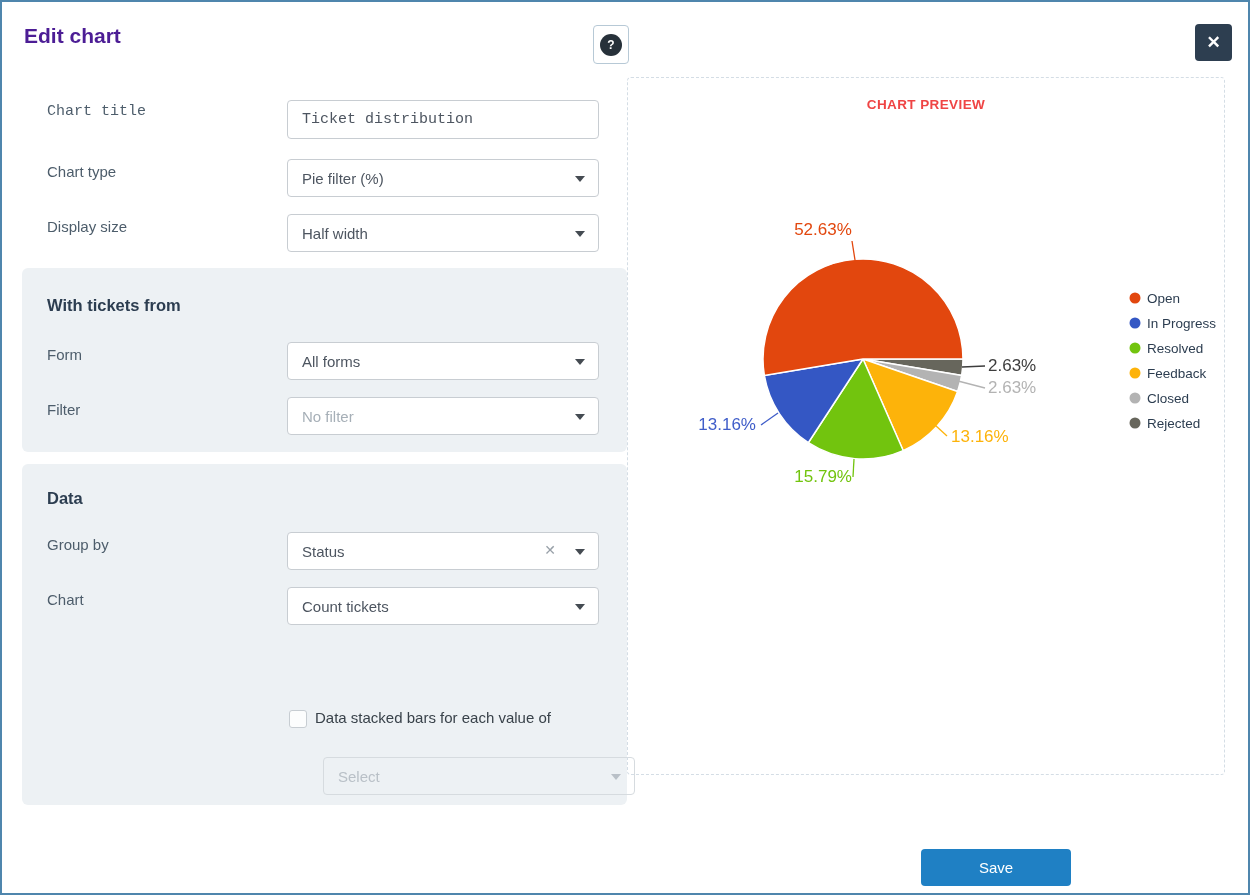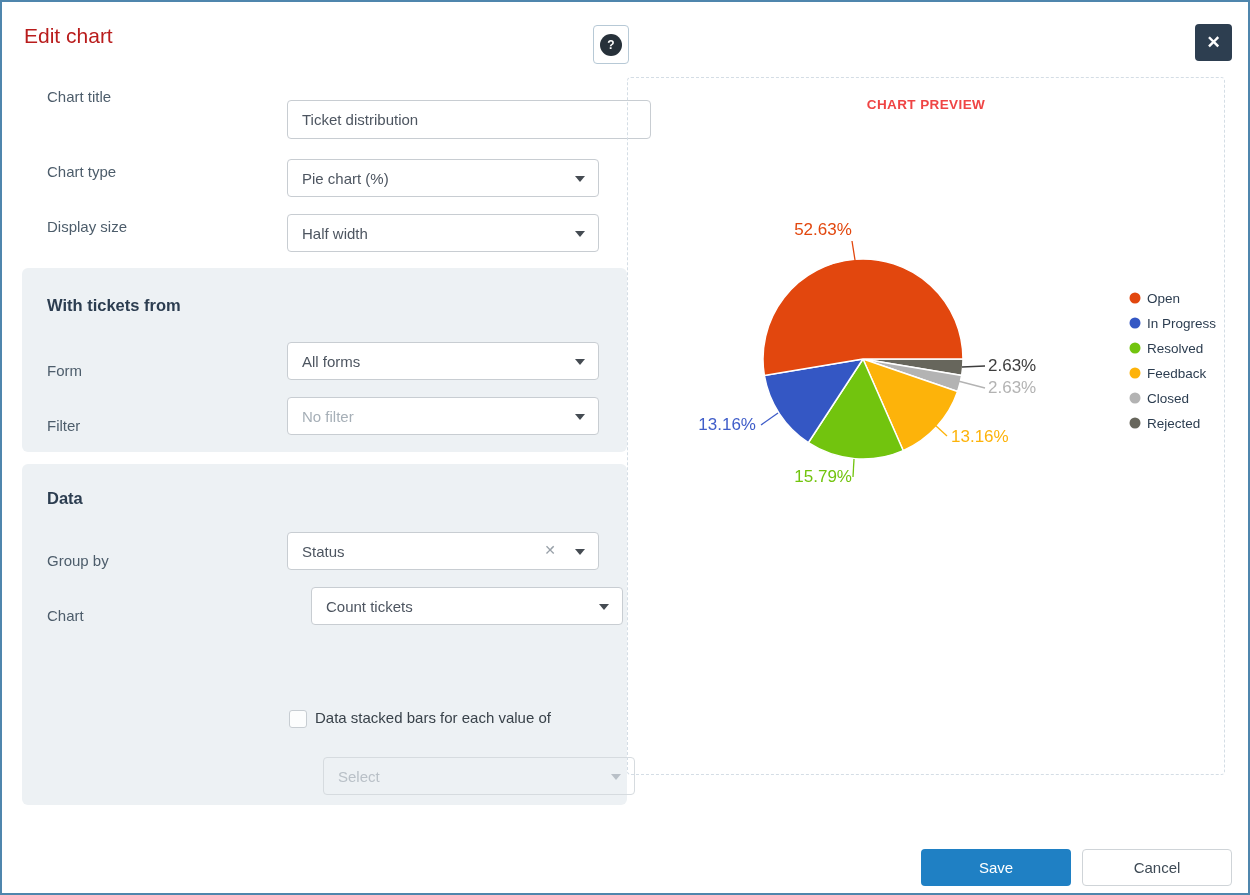--- a/index.html
+++ b/index.html
@@ -1,49 +1,49 @@
 <!DOCTYPE html>
 <html><head>
 <meta charset="utf-8">
 <style>
   html,body{margin:0;padding:0;background:#fff;}
   .window{position:relative;width:1250px;height:895px;background:#fff;border:2px solid #4f86ad;
           box-sizing:border-box;font-family:"Liberation Sans",sans-serif;overflow:hidden;}
 
-  .dlg-title{position:absolute;left:22px;top:22px;font-size:21px;font-weight:normal;color:#b91c1c;}
+  .dlg-title{position:absolute;left:22px;top:22px;font-size:21px;font-weight:bold;color:#4c1d95;}
 
   .help-btn{position:absolute;left:591px;top:23px;width:36px;height:39px;background:#fff;
             border:1px solid #b7c9d6;border-radius:4px;cursor:pointer;display:flex;
             align-items:center;justify-content:center;padding:0;}
   .help-circle{width:22px;height:22px;border-radius:50%;background:#27313a;color:#fff;
                font-size:12px;font-weight:bold;display:flex;align-items:center;justify-content:center;}
 
   .close-btn{position:absolute;left:1193px;top:22px;width:37px;height:37px;background:#2d3e50;
              border:none;border-radius:4px;color:#fff;font-size:17px;font-weight:bold;
              display:flex;align-items:center;justify-content:center;cursor:pointer;padding:0;}
 
   .field-label{position:absolute;left:45px;font-size:15px;color:#4d5d6b;}
 
-  .text-input{position:absolute;left:285px;width:364px;height:39px;border:1px solid #c8cdd2;
+  .text-input{position:absolute;left:285px;width:312px;height:39px;border:1px solid #c8cdd2;
               border-radius:4px;font-size:15px;color:#4d5560;padding:17px 14px;box-sizing:border-box;
-              font-family:Liberation Sans, sans-serif;background:#fff;}
+              font-family:Liberation Mono, monospace;background:#fff;}
 
   .select{position:absolute;left:285px;width:312px;height:38px;border:1px solid #c8cdd2;border-radius:4px;
           background:#fff;box-sizing:border-box;display:flex;align-items:center;padding:0 14px;
           font-size:15px;color:#4d5560;cursor:pointer;}
   .select .caret{position:absolute;right:13px;top:16px;width:0;height:0;border-left:5px solid transparent;
                  border-right:5px solid transparent;border-top:6px solid #454b52;}
   .select.placeholder{color:#a6afb7;}
   .select.disabled{border-color:#d6dbdf;color:#b9c0c7;background:transparent;margin-left:36px;}
   .select.disabled .caret{border-top-color:#b9c0c7;}
   .clear-x{position:absolute;right:42px;top:9px;color:#98a0a8;font-size:14px;cursor:pointer;}
 
   .panel{position:absolute;left:20px;width:605px;background:#edf1f4;border-radius:6px;}
   .panel-heading{position:absolute;left:25px;font-size:16.5px;font-weight:bold;color:#2c3d50;}
-  .panel .field-label{left:25px;margin-top:16px;}
+  .panel .field-label{left:25px;}
   .panel .select{left:265px;}
 
   .checkbox{position:absolute;left:267px;top:246px;width:16px;height:16px;background:#fcfdfd;
             border:1px solid #c7cdd2;border-radius:3px;cursor:pointer;}
   .checkbox-label{position:absolute;left:293px;top:245px;font-size:15px;color:#39424a;}
 
   .preview{position:absolute;left:625px;top:75px;width:598px;height:698px;
            border:1px dashed #d4dde5;border-radius:4px;box-sizing:border-box;}
   .preview-heading{position:absolute;top:19px;left:0;right:0;text-align:center;font-size:13.5px;
                    font-weight:bold;letter-spacing:.4px;color:#ef4444;}
@@ -62,26 +62,26 @@
   <div class="dlg-title">Edit chart</div>
 
   <button class="help-btn">
     <span class="help-circle">?</span>
   </button>
 
   <button class="close-btn">
     <span>✕</span>
   </button>
 
-  <label class="field-label" style="top:86px;">Chart title</label>
+  <label class="field-label" style="top:101px;font-family:Liberation Mono, monospace;">Chart title</label>
   <input class="text-input" style="top: 98px;" type="text" value="Ticket distribution">
 
   <label class="field-label" style="top:161px;">Chart type</label>
   <div class="select" style="top:157px;">
-    <span>Pie chart (%)</span>
+    <span>Pie filter (%)</span>
     <span class="caret"></span>
   </div>
 
   <label class="field-label" style="top:216px;">Display size</label>
   <div class="select" style="top:212px;">
     <span>Half width</span>
     <span class="caret"></span>
   </div>
 
   <div class="panel" style="top:266px;height:184px;">
@@ -104,21 +104,21 @@
     <div class="panel-heading" style="top:25px;">Data</div>
 
     <label class="field-label" style="top:72px;">Group by</label>
     <div class="select" style="top:68px;">
       <span>Status</span>
       <span class="clear-x">✕</span>
       <span class="caret"></span>
     </div>
 
     <label class="field-label" style="top:127px;">Chart</label>
-    <div class="select" style="top:123px;margin-left:24px;">
+    <div class="select" style="top:123px;">
       <span>Count tickets</span>
       <span class="caret"></span>
     </div>
 
     <span class="checkbox"></span>
     <span class="checkbox-label">Data stacked bars for each value of</span>
 
     <div class="select disabled" style="top:293px;">
       <span>Select</span>
       <span class="caret"></span>
@@ -155,15 +155,14 @@
         <circle cx="507" cy="295" r="5.5" fill="#fdb30a"></circle>
         <text x="519" y="300" fill="#2c3d50" font-size="13.5">Feedback</text>
         <circle cx="507" cy="320" r="5.5" fill="#b3b3b3"></circle>
         <text x="519" y="325" fill="#2c3d50" font-size="13.5">Closed</text>
         <circle cx="507" cy="345" r="5.5" fill="#67665c"></circle>
         <text x="519" y="350" fill="#2c3d50" font-size="13.5">Rejected</text>
       </svg>
   </div>
 
   <button class="save-btn">Save</button>
-  <button class="cancel-btn">Cancel</button>
 
 </div>
 
 </body></html>

